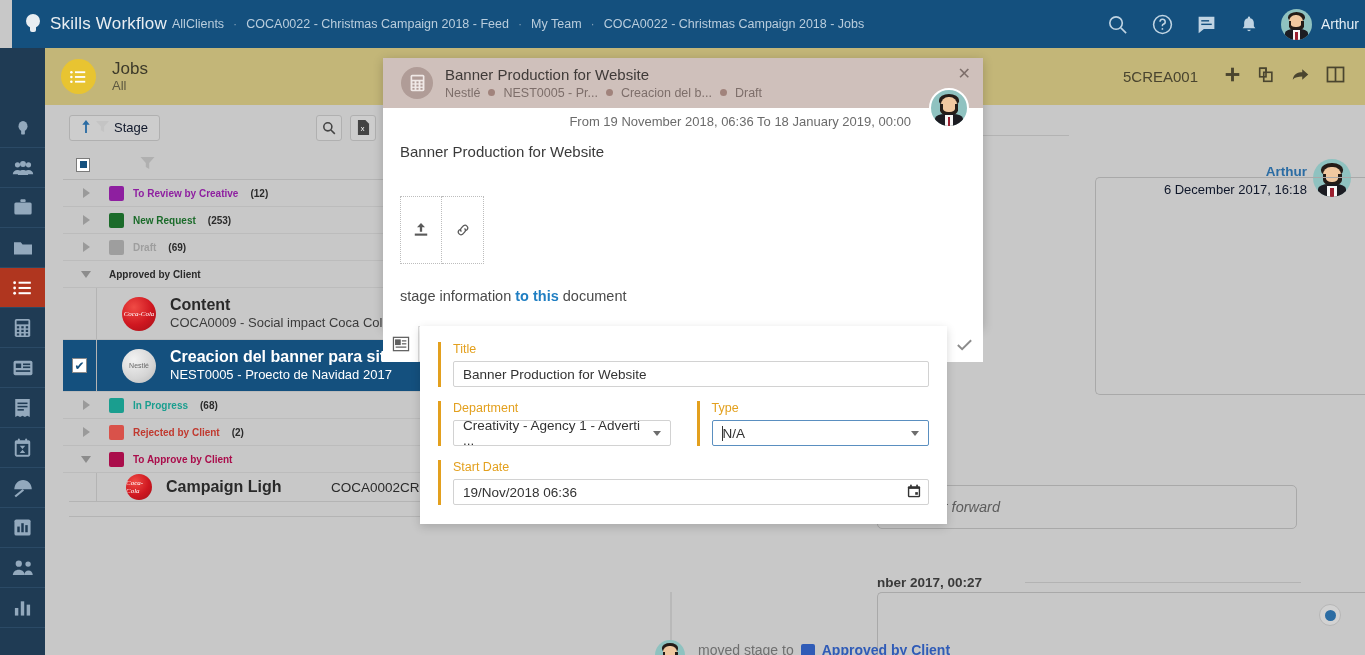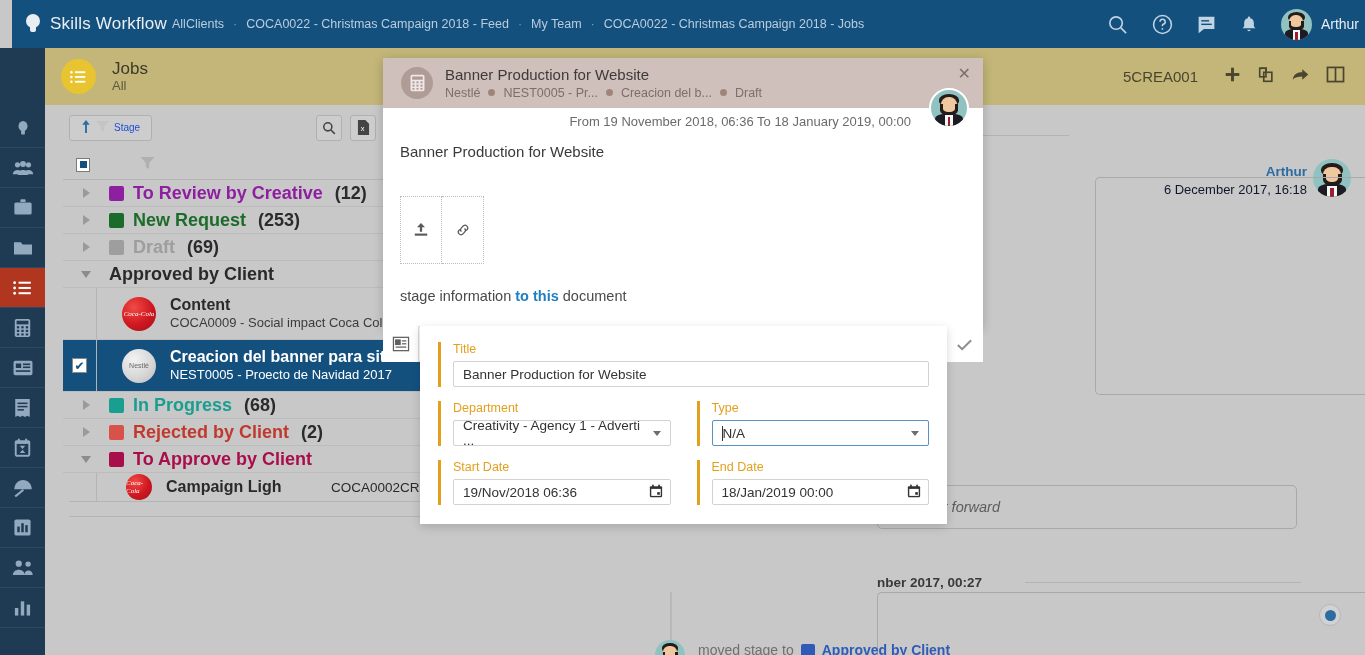--- a/index.html
+++ b/index.html
@@ -82,21 +82,21 @@
   .ph-tools { display: flex; align-items: center; gap: 16px; margin-left: 26px; padding-right: 20px; color: #4a452f; }
 
   
   .main { position: absolute; left: 45px; top: 105px; width: 1320px; height: 550px; background: #c8c8c8; }
 
   .leftpane { position: absolute; left: 18px; top: 0; width: 537px; height: 550px; }
   .lp-toolbar { height: 45px; display: flex; align-items: center; gap: 8px; padding: 0 6px; }
   .chipbtn {
     display: flex; align-items: center; gap: 5px; height: 26px; padding: 0 11px;
     border: 1px solid #b0b0b0; border-radius: 3px; background: #cdcdcd;
-    font-size: 10px; color: #1d4ed8;
+    font-size: 13px; color: #0f172a;
   }
   .sq-btn {
     width: 26px; height: 26px; border: 1px solid #b0b0b0; border-radius: 3px;
     background: #cdcdcd; display: flex; align-items: center; justify-content: center; color: #444;
   }
   .searchbox {
     display: flex; align-items: center; gap: 6px; height: 26px; width: 210px;
     border: 1px solid #b0b0b0; border-radius: 3px; background: #cdcdcd; padding: 0 8px;
   }
   .searchbox input {
@@ -109,21 +109,21 @@
   }
   .hdr-check {
     width: 14px; height: 14px; border: 1px solid #7a7a7a; background: #fff;
     display: flex; align-items: center; justify-content: center; margin-left: 7px;
   }
   .hdr-check i { width: 7px; height: 7px; background: #14507e; display: block; }
   .hdr-funnel { margin-left: 50px; color: #b0b0b0; }
 
   .stagerow {
     height: 27px; display: flex; align-items: center;
-    border-bottom: 1px solid #bcbcbc; font-size: 18px; font-weight: bold;
+    border-bottom: 1px solid #bcbcbc; font-size: 10px; font-weight: bold;
   }
   .tw { width: 46px; display: flex; justify-content: center; align-items: center; }
   .tri-r { width: 0; height: 0; border-left: 7px solid #9a9a9a; border-top: 5px solid transparent; border-bottom: 5px solid transparent; }
   .tri-d { width: 0; height: 0; border-top: 7px solid #8c8c8c; border-left: 5px solid transparent; border-right: 5px solid transparent; }
   .swatch { width: 15px; height: 15px; border-radius: 2px; margin-right: 9px; flex: none; }
   .stage-count { margin-left: 12px; color: #2b2b2b; }
 
   .joblrow {
     height: 52px; display: flex; align-items: center; border-bottom: 1px solid #bcbcbc;
   }
@@ -785,31 +785,16 @@
             <svg width="14" height="14" viewBox="0 0 16 16" fill="currentColor">
                 <rect x="1" y="2.5" width="14" height="12.5" rx="1.2"></rect>
                 <rect x="2.6" y="5.6" width="10.8" height="8" fill="#fff"></rect>
                 <rect x="3.6" y="0.6" width="1.8" height="3.2" rx=".7"></rect>
                 <rect x="10.6" y="0.6" width="1.8" height="3.2" rx=".7"></rect>
                 <rect x="9.4" y="9.3" width="3" height="3"></rect>
               </svg>
           </span>
         </div>
       </div>
-      <div class="fgroup">
-        <div class="flabel">End Date</div>
-        <div class="fdate">
-          <span>18/Jan/2019 00:00</span>
-          <span>
-            <svg width="14" height="14" viewBox="0 0 16 16" fill="currentColor">
-                <rect x="1" y="2.5" width="14" height="12.5" rx="1.2"></rect>
-                <rect x="2.6" y="5.6" width="10.8" height="8" fill="#fff"></rect>
-                <rect x="3.6" y="0.6" width="1.8" height="3.2" rx=".7"></rect>
-                <rect x="10.6" y="0.6" width="1.8" height="3.2" rx=".7"></rect>
-                <rect x="9.4" y="9.3" width="3" height="3"></rect>
-              </svg>
-          </span>
-        </div>
-      </div>
     </div>
   </div>
 
 </div>
 
 </body></html>

